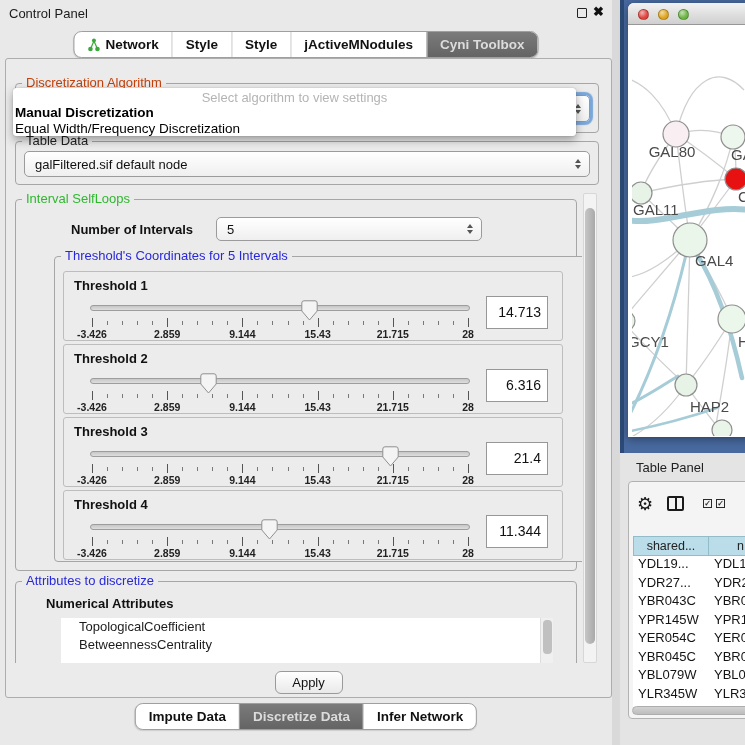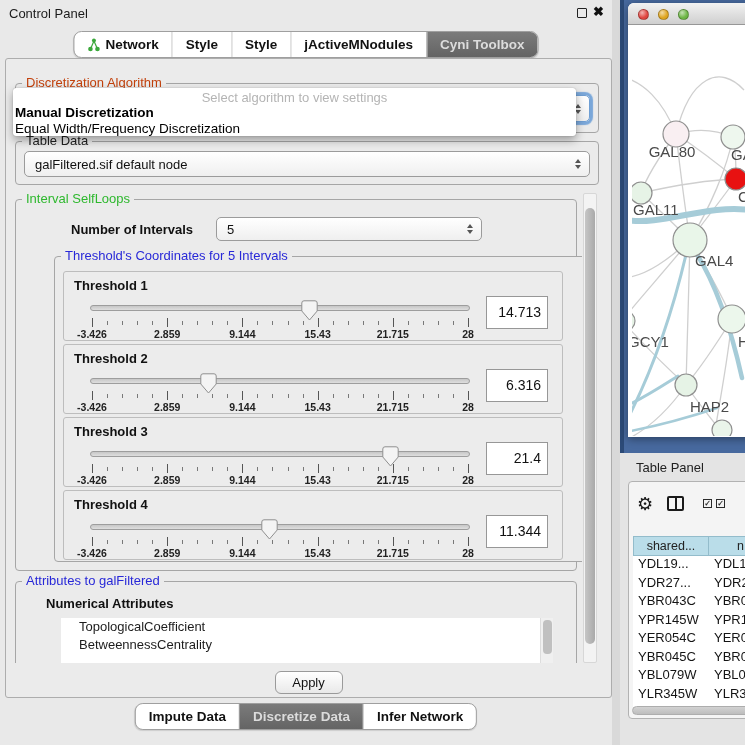--- a/index.html
+++ b/index.html
@@ -383,21 +383,21 @@
                   <span style="left:80%">21.715</span>
                   <span style="left:100%">28</span>
                 </div>
               </div>
               <div class="value-box">11.344</div>
             </div>
           </div>
         </div>
 
         <div class="groupbox" style="left:9px; top:388px; width:562px; height:110px;">
-          <span class="gb-title blue">Attributes to galFiltered</span>
+          <span class="gb-title blue">Attributes to discretize</span>
           <span class="attr-subtitle">Numerical Attributes</span>
           <div class="attr-list">
             <div class="item">TopologicalCoefficient</div>
             <div class="item">BetweennessCentrality</div>
             <div class="list-scroll">
                 <div class="thumb"></div>
               </div>
           </div>
         </div>
       </div>

